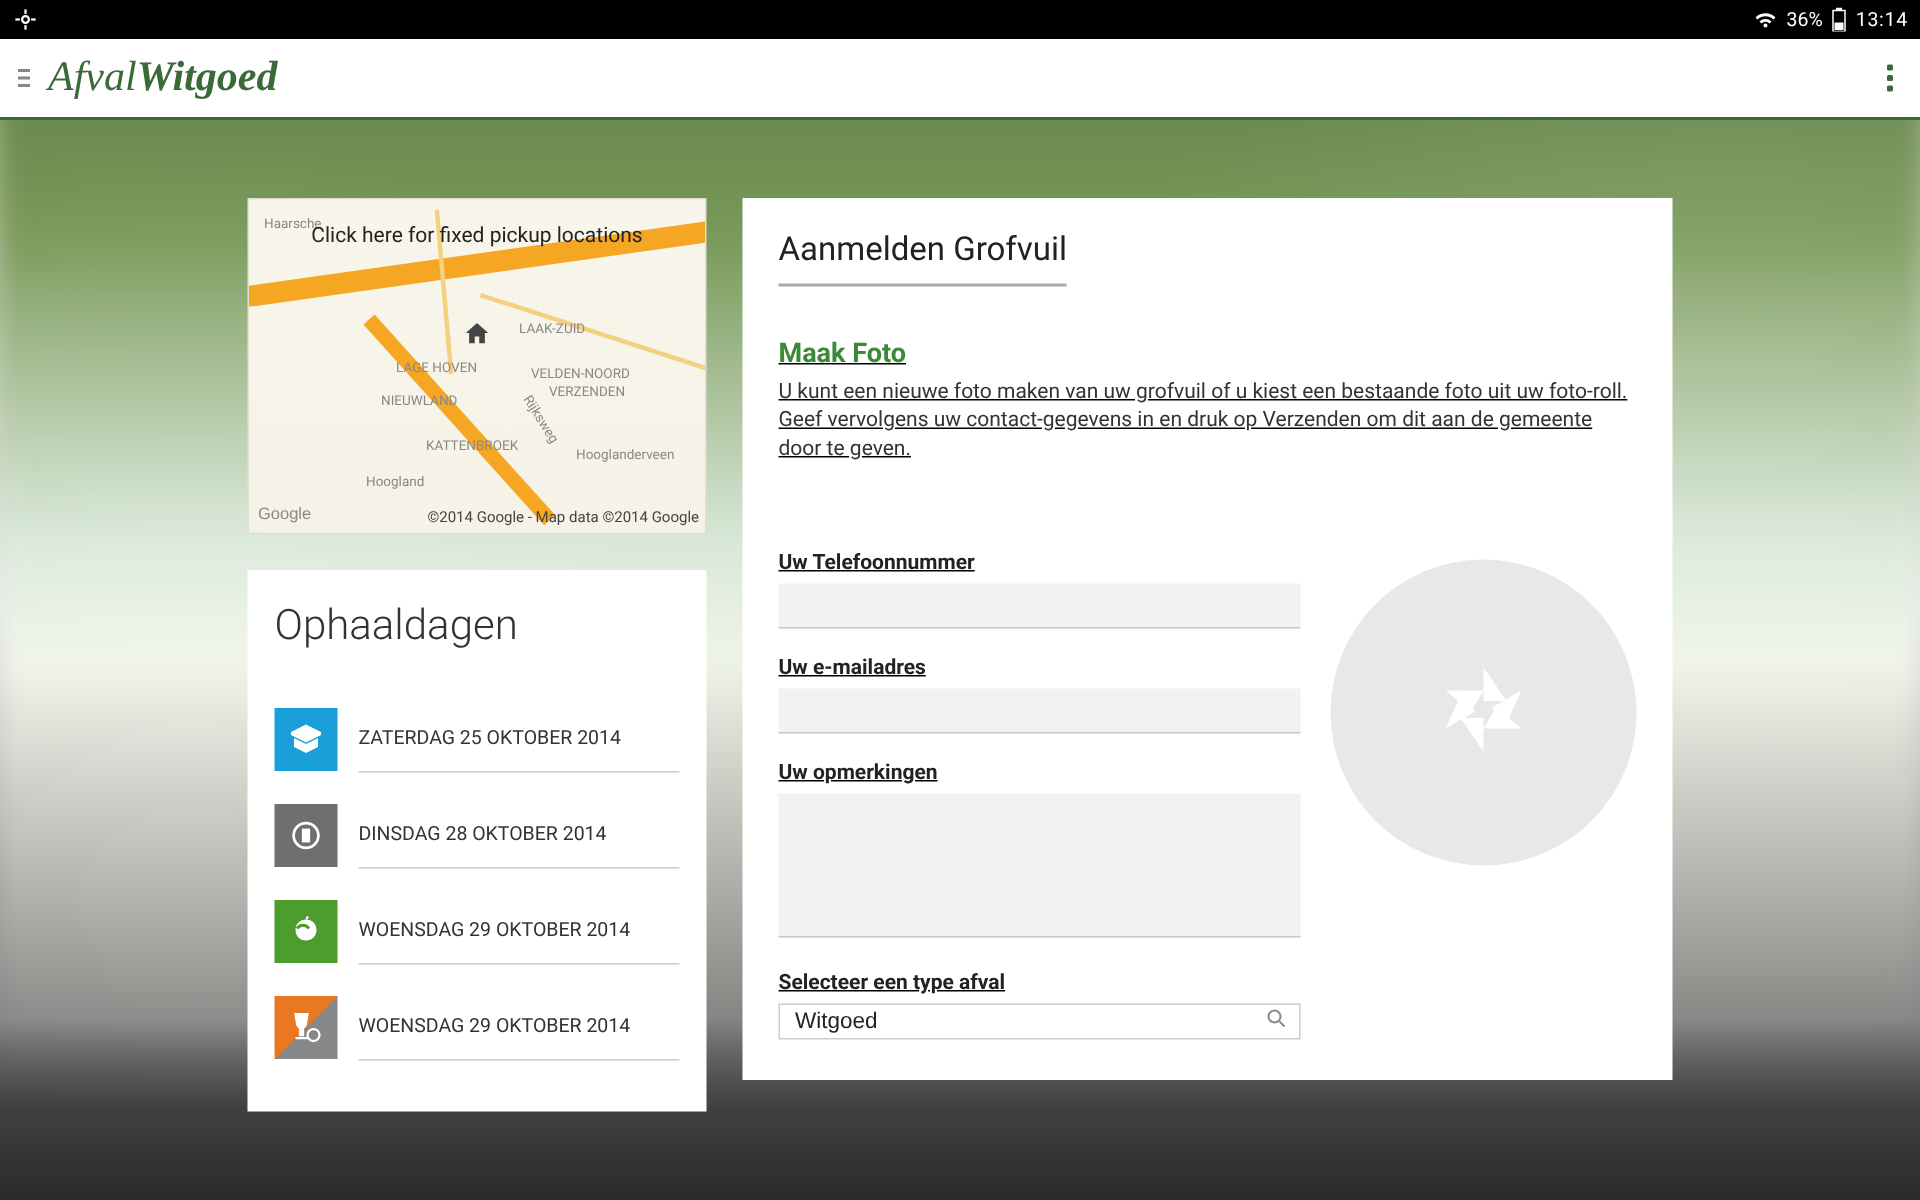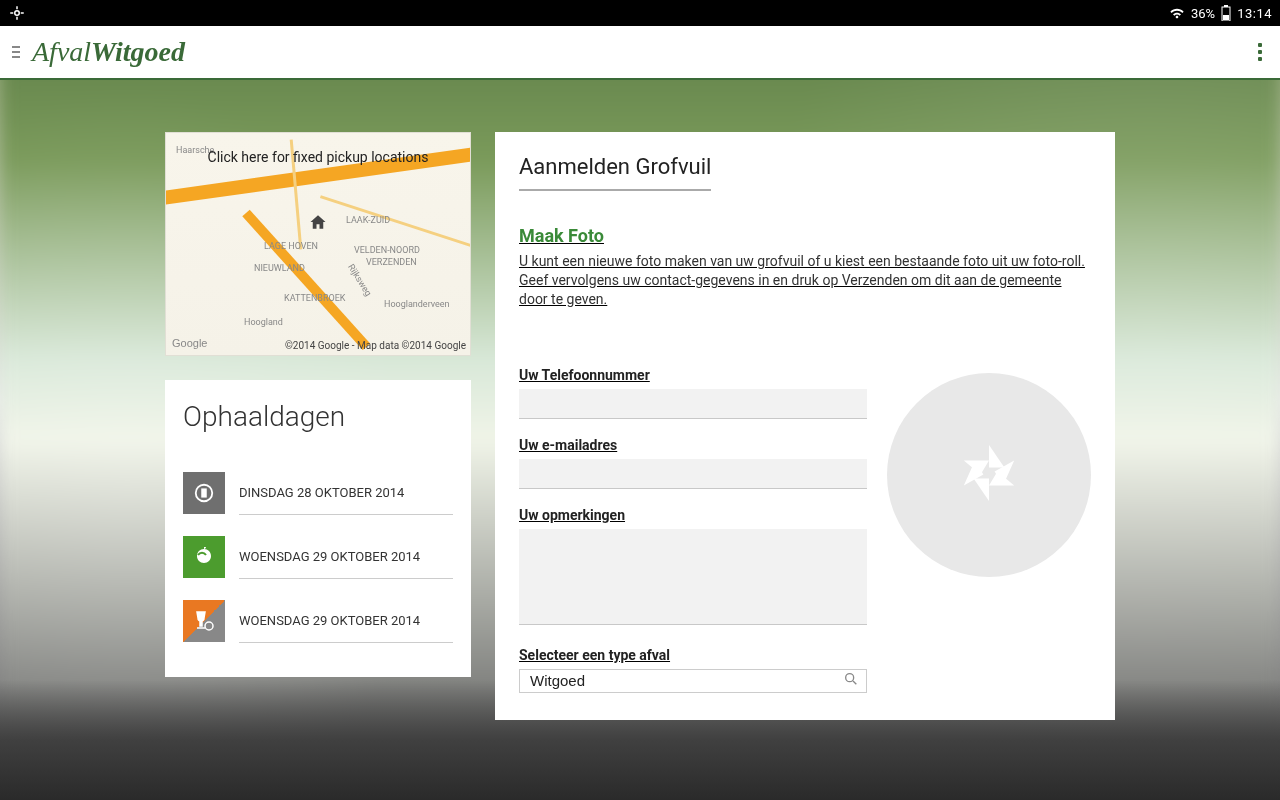--- a/index.html
+++ b/index.html
@@ -425,20 +425,28 @@
           </svg>
       </span>
       <div class="map-overlay-text">Click here for fixed pickup locations</div>
       <div class="map-google">Google</div>
       <div class="map-attribution">©2014 Google - Map data ©2014 Google</div>
     </div>
 
     <div class="pickup-card">
       <div class="pickup-title">Ophaaldagen</div>
       <div class="pickup-list">
+        <div class="pickup-item">
+          <div class="pickup-icon blue">
+            <svg width="24" height="24" viewBox="0 0 24 24" fill="#fff">
+                <path d="M12 2L2 7v2l10 5 10-5V7L12 2zm-8 9v6l8 4 8-4v-6l-8 4-8-4z"></path>
+              </svg>
+          </div>
+          <div class="pickup-text">ZATERDAG 25 OKTOBER 2014</div>
+        </div>
         <div class="pickup-item">
           <div class="pickup-icon grey">
             <svg width="22" height="22" viewBox="0 0 24 24" fill="none" stroke="#fff" stroke-width="2">
                 <circle cx="12" cy="12" r="9"></circle>
                 <rect x="10" y="8" width="4" height="8" fill="#fff"></rect>
               </svg>
           </div>
           <div class="pickup-text">DINSDAG 28 OKTOBER 2014</div>
         </div>
         <div class="pickup-item">

